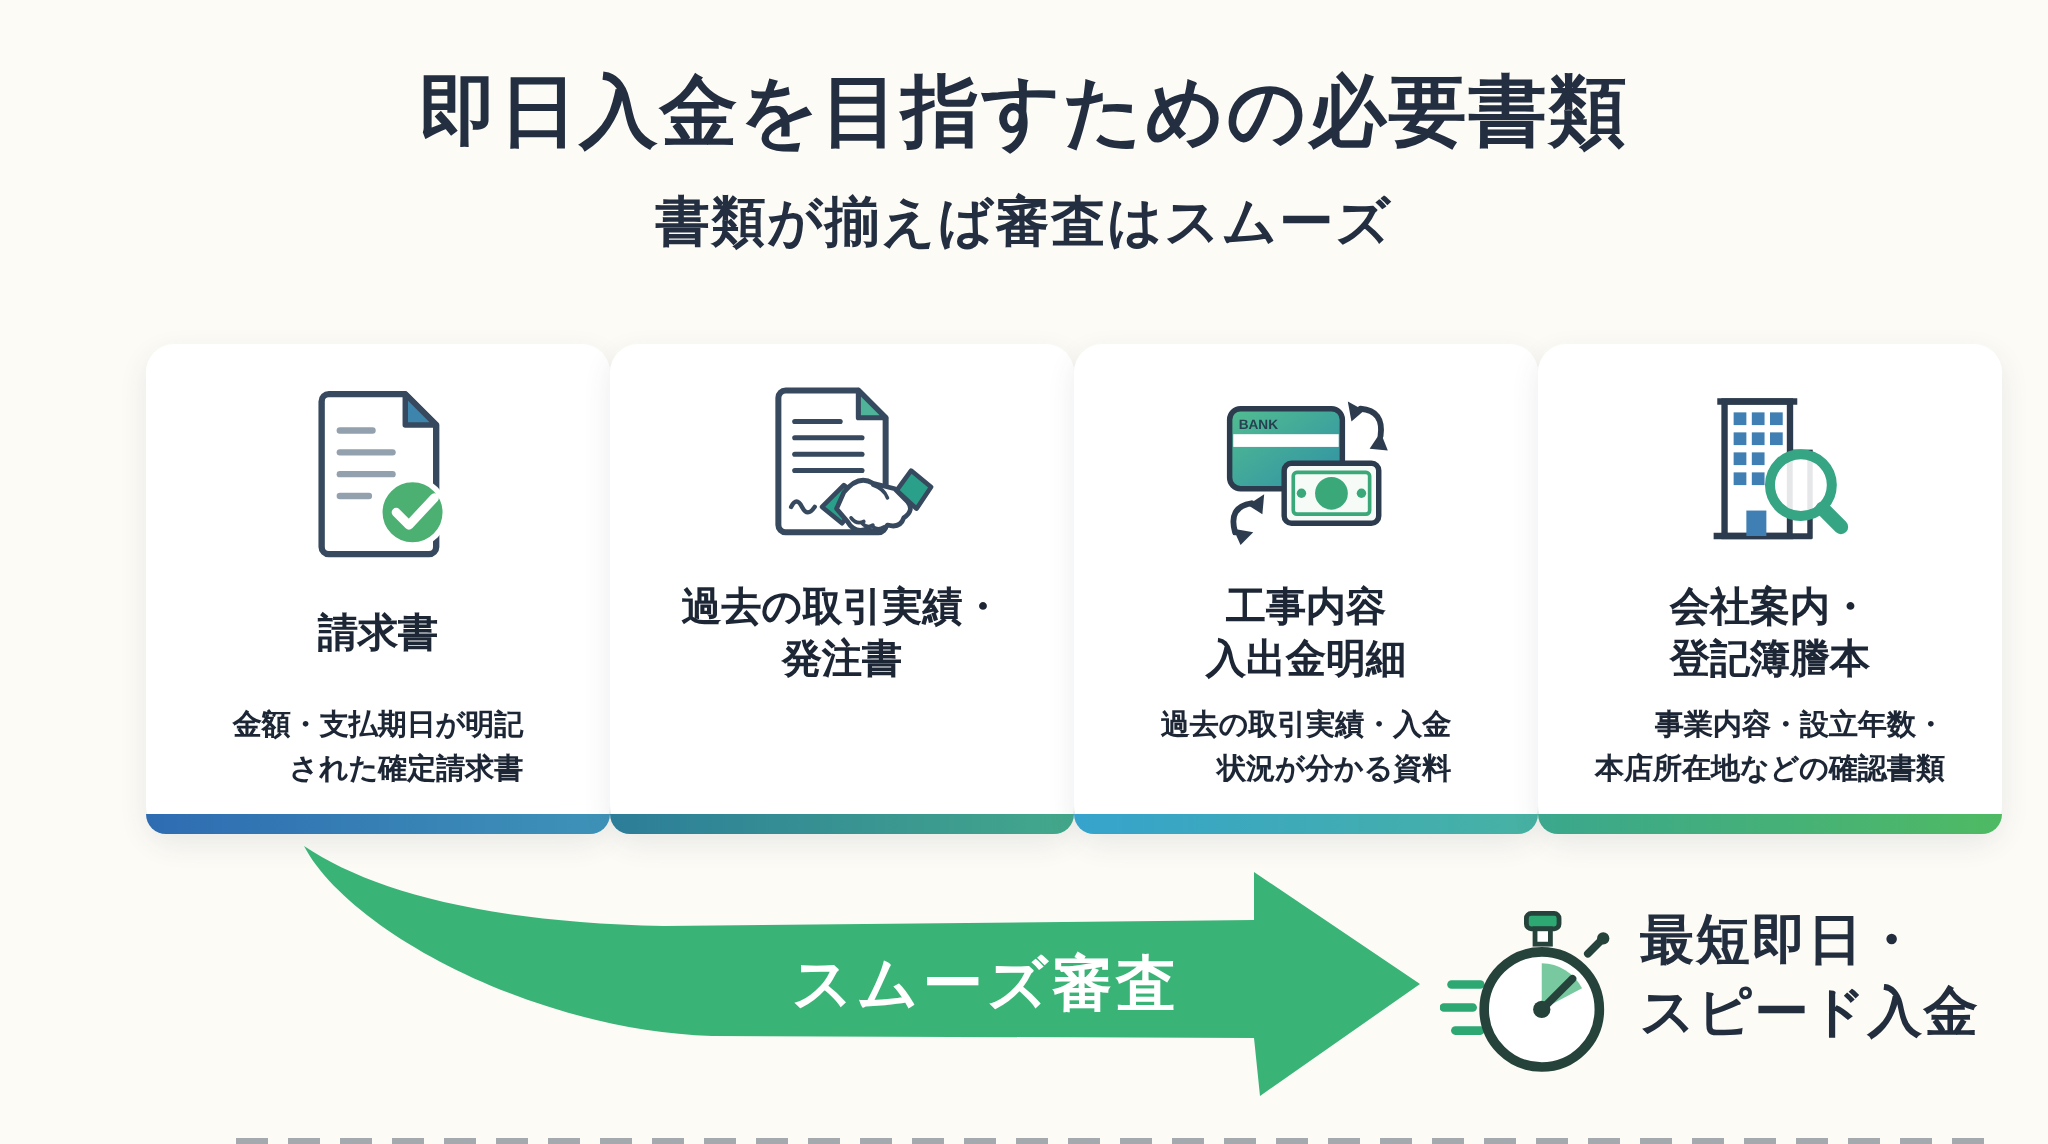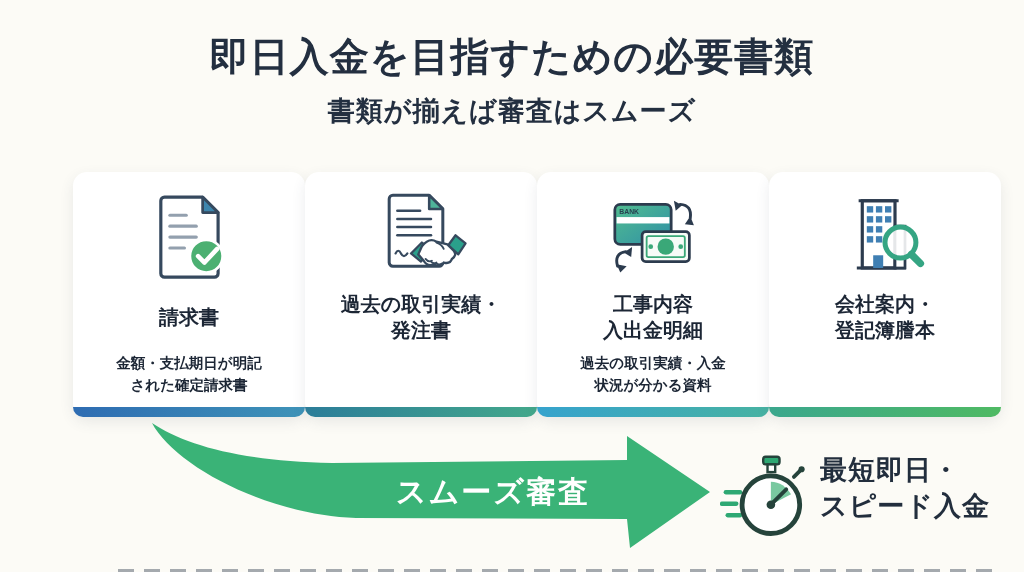--- a/index.html
+++ b/index.html
@@ -26,21 +26,21 @@
     padding:14px 10px 20px 10px;box-sizing:border-box;
   }
   .icon-wrap{height:104px;display:flex;align-items:center;justify-content:center;}
   .card-title{
     min-height:56px;display:flex;flex-direction:column;justify-content:center;
     font-size:20px;font-weight:800;line-height:1.28;text-align:center;color:#1c2635;
   }
   .t-line{display:block;}
   .card-desc{
     margin-top:6px;font-size:14.5px;font-weight:700;line-height:1.55;
-    text-align:center;color:#1c2635;
+    text-align:right;color:#1c2635;
   }
   .d-line{display:block;}
   .strip{position:absolute;left:0;right:0;bottom:0;height:10px;border-radius:0 0 13px 13px;}
 
   
   .arrow-svg{position:absolute;left:100px;top:418px;width:620px;height:140px;}
   .arrow-label{
     position:absolute;left:368px;top:472px;width:250px;text-align:center;
     font-size:30px;font-weight:700;color:#ffffff;letter-spacing:2px;
   }
@@ -186,20 +186,24 @@
           </g>
           <rect x="66" y="42" width="11" height="46" fill="#ffffff" stroke="#2c3b4e" stroke-width="3"></rect>
           <circle cx="72" cy="60" r="17" fill="#ffffff" fill-opacity="0.88" stroke="#35a583" stroke-width="5.5"></circle>
           <line x1="84" y1="73" x2="94" y2="83" stroke="#35a583" stroke-width="8" stroke-linecap="round"></line>
         </svg>
       </div>
       <div class="card-title">
         <span class="t-line">会社案内・</span>
         <span class="t-line">登記簿謄本</span>
       </div>
+      <div class="card-desc">
+        <span class="d-line">事業内容・設立年数・</span>
+        <span class="d-line">本店所在地などの確認書類</span>
+      </div>
       <div class="strip" style="background: linear-gradient(90deg, rgb(59, 167, 141), rgb(79, 186, 99));"></div>
     </div>
   </div>
 
   <svg class="arrow-svg" viewBox="0 0 620 140">
     <path d="M52 5
              C 85 27 140 43 232 45
              L 527 42
              L 527 18
              L 610 74

